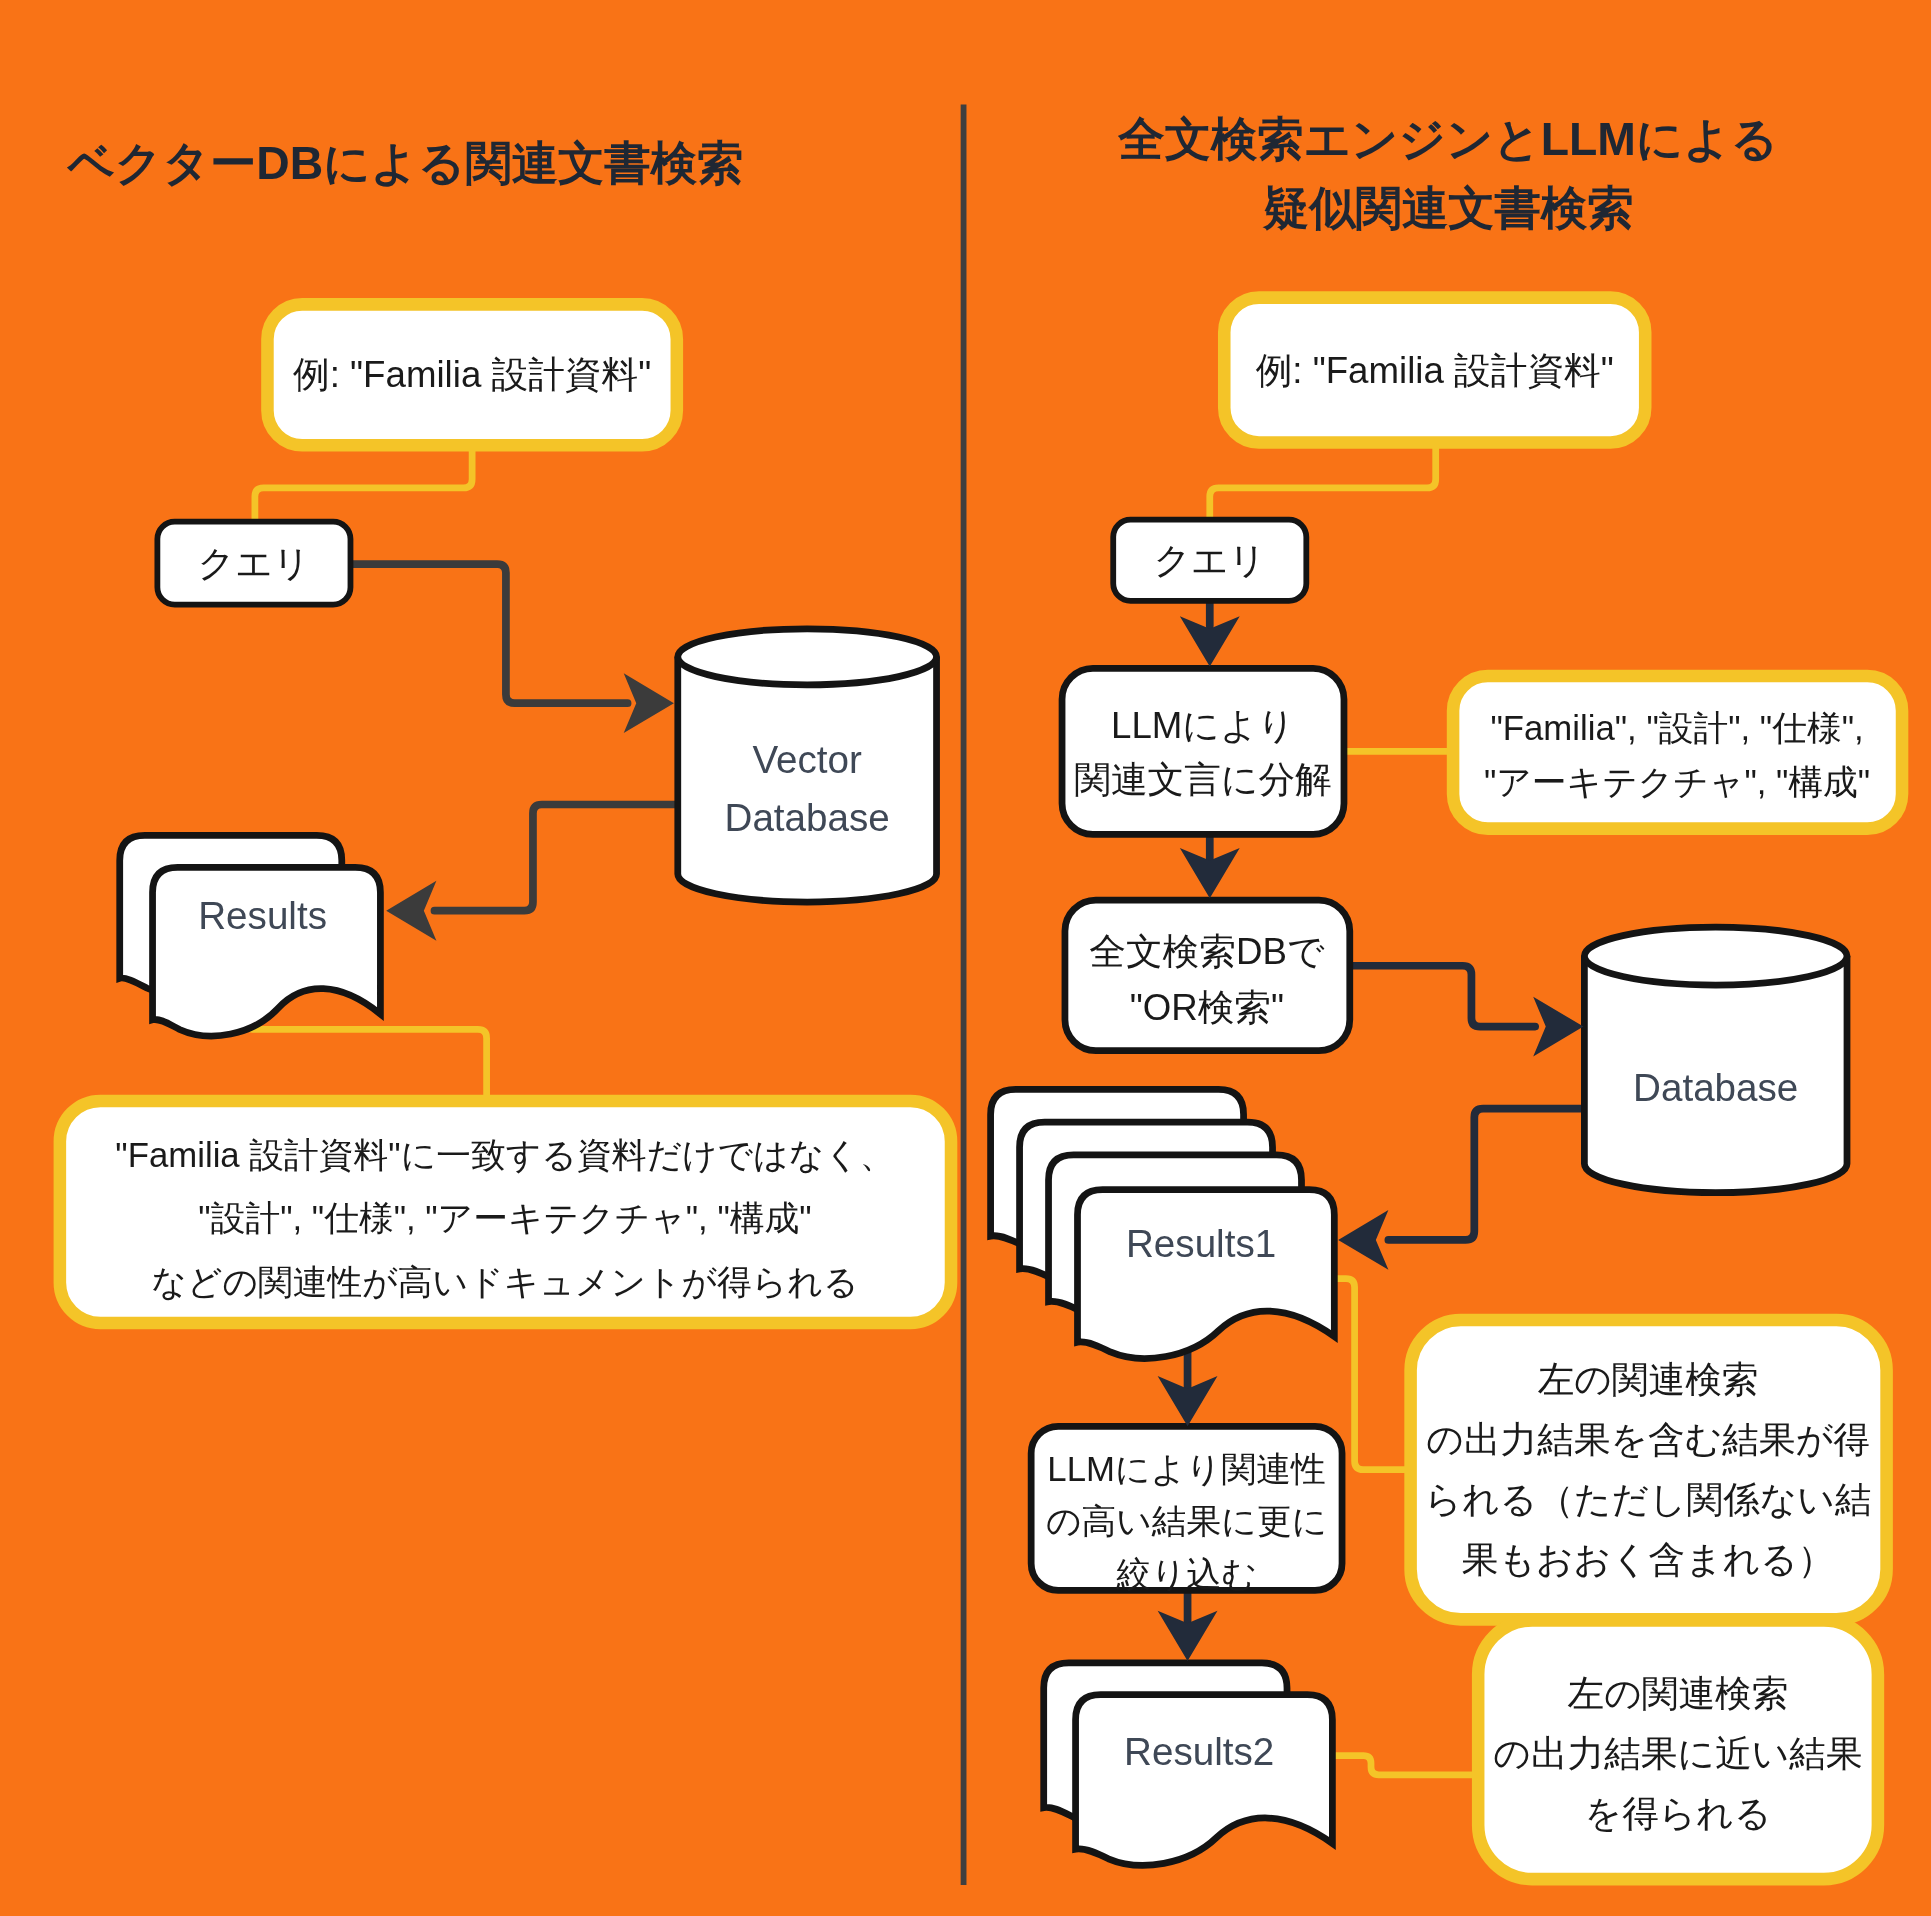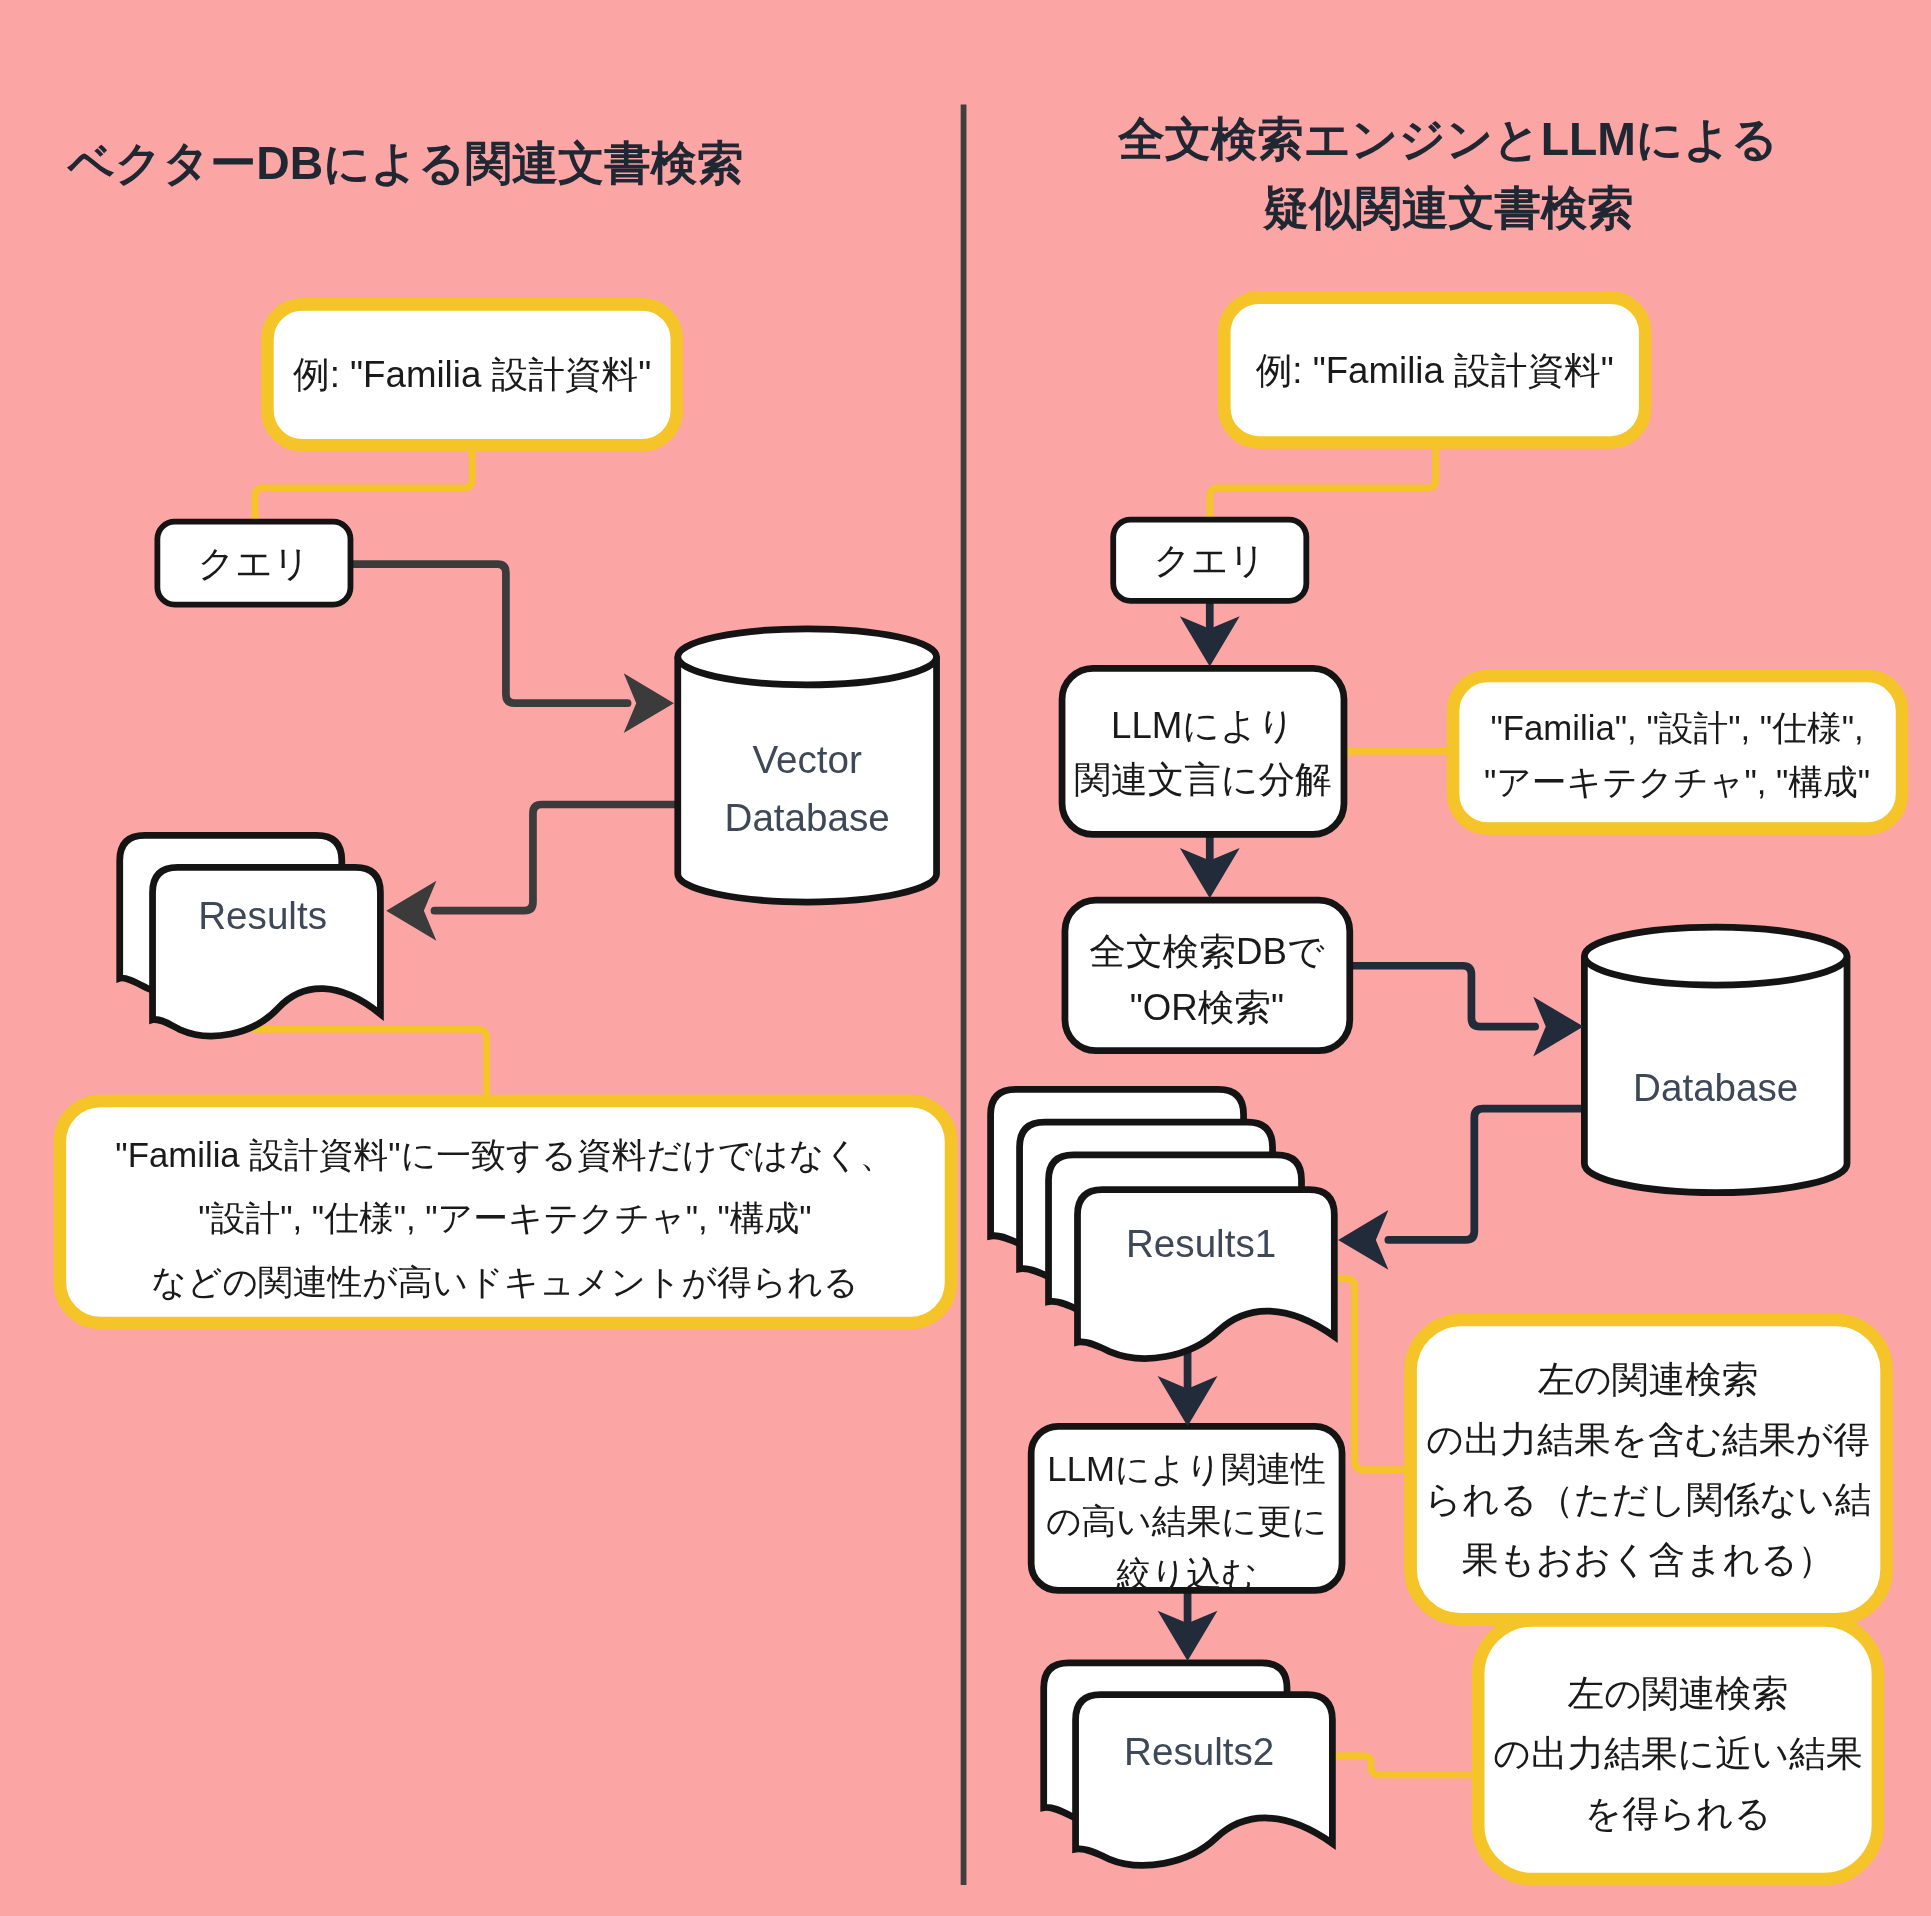--- a/index.html
+++ b/index.html
@@ -1,16 +1,16 @@
 <!DOCTYPE html>
 <html><head>
 <meta charset="utf-8">
 <style>
   html,body{margin:0;padding:0;background:#ffffff;}
-  .canvas{position:relative;width:1931px;height:1917px;background:#fca5a5;overflow:hidden;
+  .canvas{position:relative;width:1931px;height:1917px;background:#f97316;overflow:hidden;
           font-family:"Liberation Sans",sans-serif;}
   svg{display:block}
   svg text{font-family:"Liberation Sans","DejaVu Sans",sans-serif;}
   .t-title{font-size:48px;font-weight:600;fill:#1f2733;}
   .t-jp{font-size:38px;fill:#1a1a1a;}
   .t-jp-sm{font-size:36px;fill:#1a1a1a;}
   .t-en{font-size:40px;fill:#3f4856;}
   .shape{fill:#ffffff;stroke:#141414;stroke-width:7;}
   .box-thin{fill:#ffffff;stroke:#141414;stroke-width:6;}
   .ycall{fill:#ffffff;stroke-width:13;}

